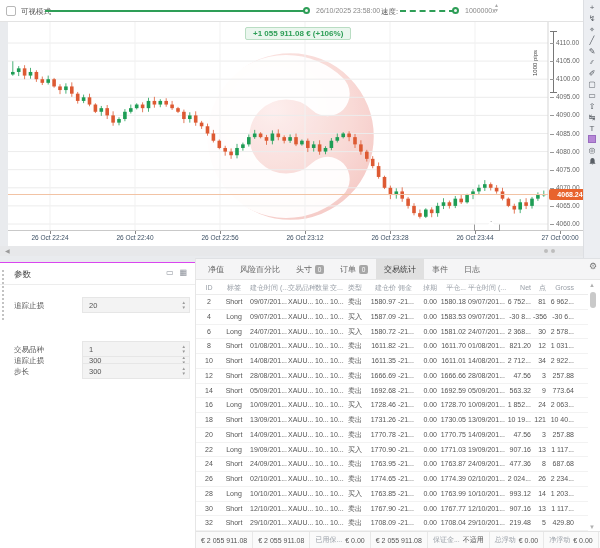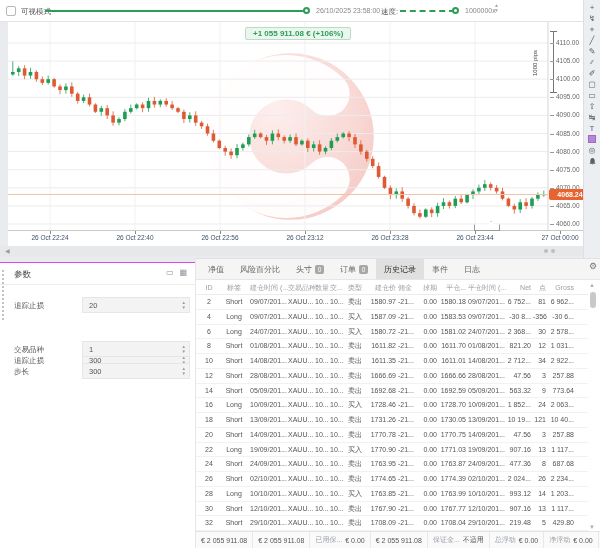--- a/index.html
+++ b/index.html
@@ -433,21 +433,21 @@
         </div>
         <div class="tab">
           <span>头寸</span>
           <span class="badge">0</span>
         </div>
         <div class="tab">
           <span>订单</span>
           <span class="badge">0</span>
         </div>
         <div class="tab active">
-          <span>历史记录</span>
+          <span>交易统计</span>
         </div>
         <div class="tab">
           <span>事件</span>
         </div>
         <div class="tab">
           <span>日志</span>
         </div>
       </div>
     <div class="thead" id="table-head">
         <div class="cell ac" style="width: 20px;">ID</div>

